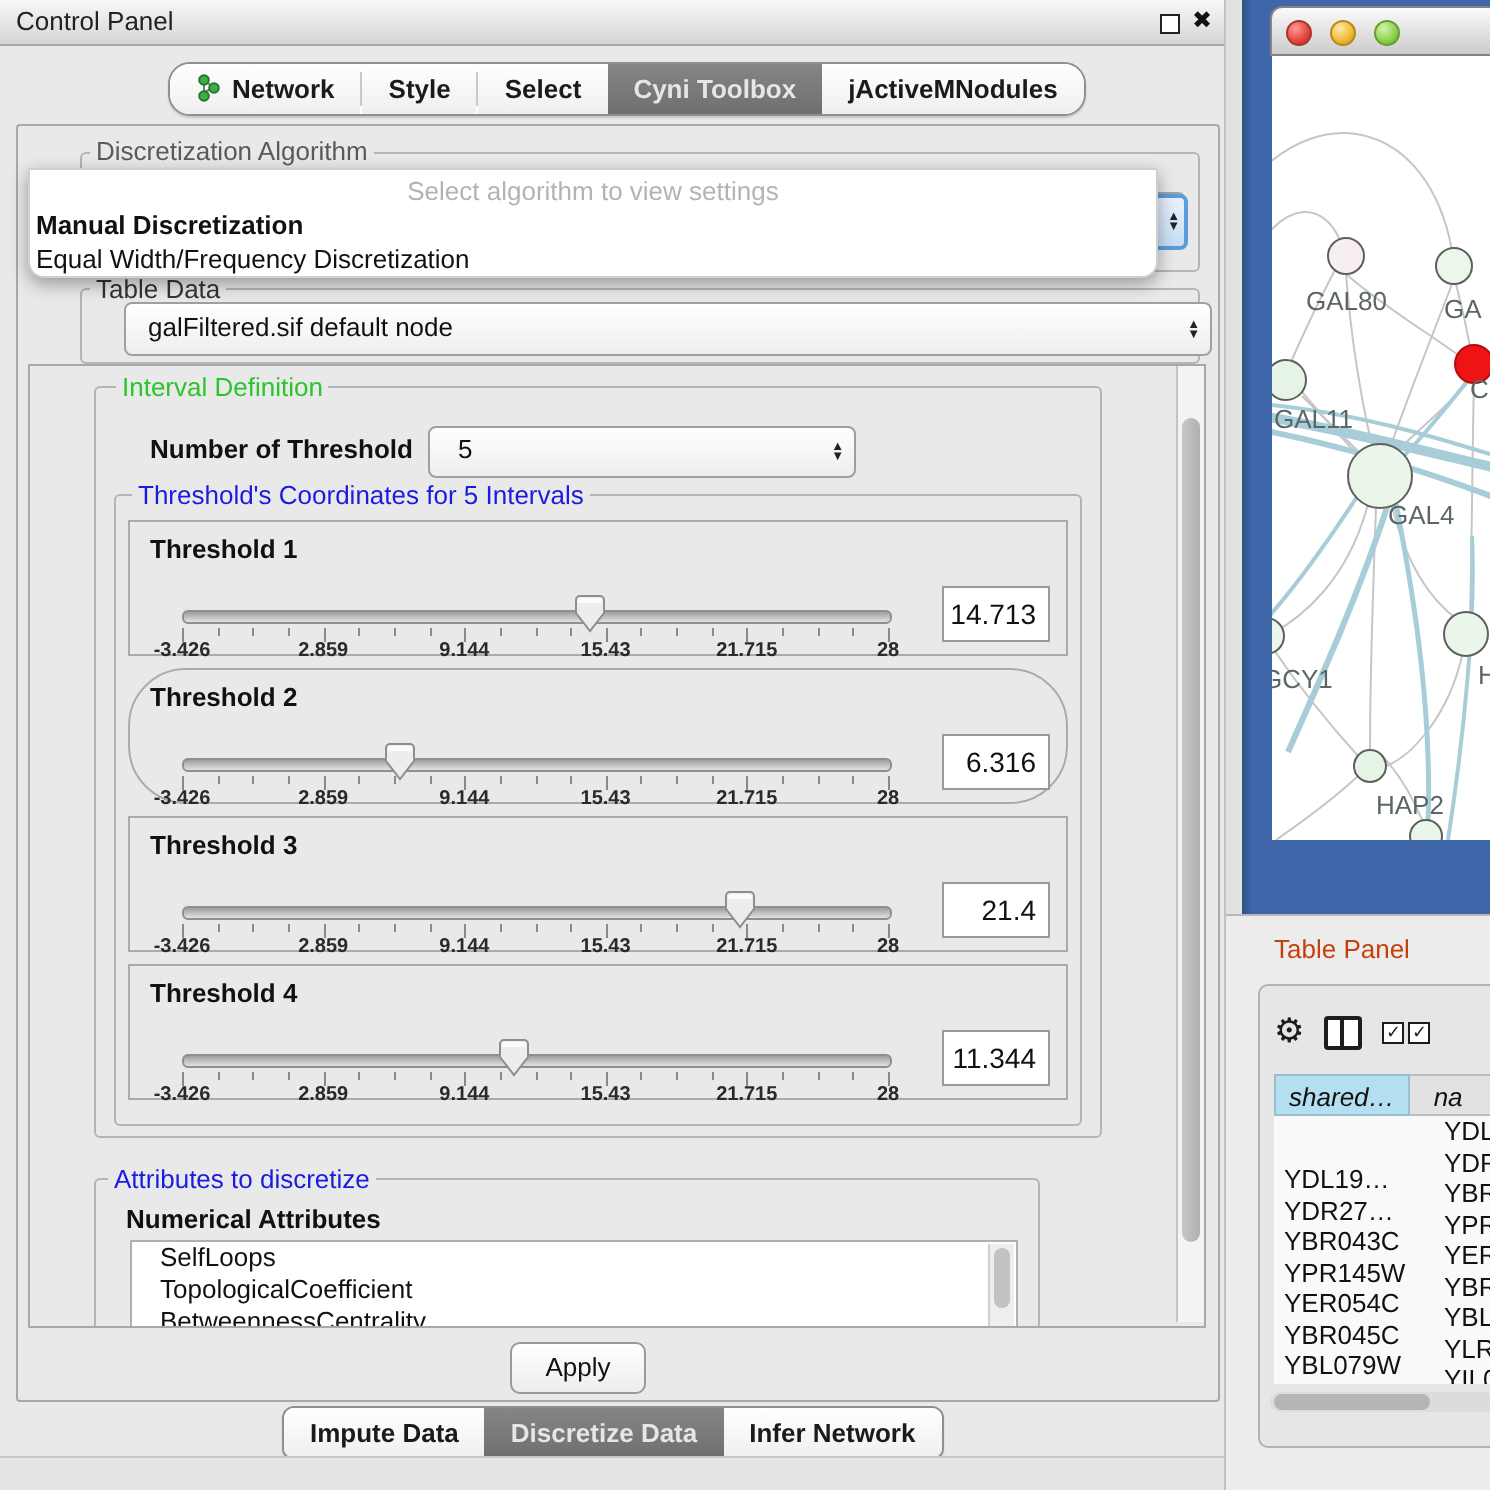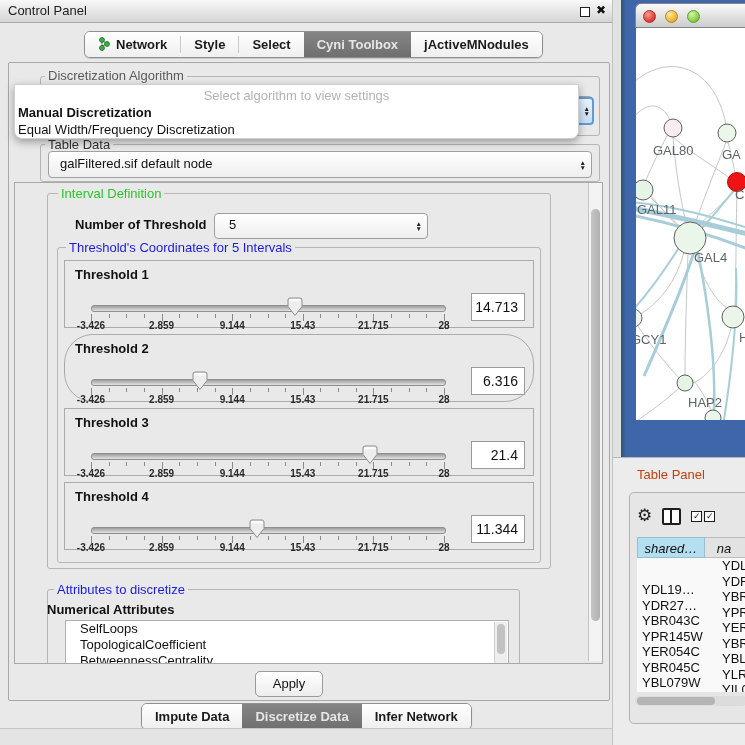--- a/index.html
+++ b/index.html
@@ -12,21 +12,21 @@
   #cp-titlebar{left:0;top:0;width:612px;height:22px;background:linear-gradient(#f8f8f8,#d5d5d5);border-bottom:1px solid #a8a8a8;}
   #cp-title{left:8px;top:3px;font-size:13px;color:#222;}
   #float-icon{right:22px;top:7px;width:8px;height:8px;border:1.5px solid #222;background:#fff;}
   #close-icon{right:6px;top:3px;font-size:12px;font-weight:bold;color:#111;}
 
   
   .seg{display:flex;height:25px;border:1px solid #8f8f8f;border-radius:6px;overflow:hidden;background:#fcfcfc;box-shadow:0 1px 1px rgba(0,0,0,.15);}
   .seg-tab{display:flex;align-items:center;gap:5px;padding:0 13px;font-size:13px;font-weight:bold;color:#1a1a1a;background:linear-gradient(#ffffff,#efefef);white-space:nowrap;}
   .seg-tab.selected{background:linear-gradient(#858585,#6f6f6f);color:#e6e6e6;}
   .seg-sep{width:1px;background:#c9c9c9;margin:4px 0;}
-  #top-tabs{left:84px;top:31px;}
+  #top-tabs{left:84px;top:31px;border-radius:11px;}
   #bottom-tabs{left:141px;top:703px;}
 
   #outer-box{left:8px;top:62px;width:600px;height:637px;border:1px solid #a8a8a8;border-radius:2px;}
 
   
   .group{border:1px solid #b5b5b5;border-radius:3px;}
   .group-title{position:absolute;background:#e9e9e9;padding:0 3px;font-size:13px;}
   .t-green{color:#2bc52b;}
   .t-blue{color:#1a1ae0;}
   .t-gray{color:#5a5a5a;}
@@ -41,21 +41,21 @@
 
   
   #algo-popup{left:14px;top:84px;width:563px;height:53px;background:#fff;border:1px solid #cfcfcf;border-radius:1px 1px 8px 8px;box-shadow:0 3px 9px rgba(0,0,0,.35);z-index:6;}
   .popup-placeholder{text-align:center;color:#b3b3b3;font-size:13px;padding-top:3px;height:16px;}
   .popup-option{font-size:13px;padding:1px 3px;color:#111;}
   .popup-option.bold{font-weight:bold;}
 
   
   #tabledata-group{left:40px;top:144px;width:558px;height:36px;}
   #tabledata-label{left:45px;top:137px;color:#333;}
-  #tabledata-combo{left:48px;top:151px;width:542px;height:25px;border:1px solid #a0a0a0;border-radius:4px;background:linear-gradient(#ffffff,#eeeeee);}
+  #tabledata-combo{left:62px;top:151px;width:542px;height:25px;border:1px solid #a0a0a0;border-radius:4px;background:linear-gradient(#ffffff,#eeeeee);}
   .combo-text{position:absolute;left:11px;top:4px;font-size:13px;color:#111;}
 
   
   #scrollpane{left:14px;top:182px;width:587px;height:480px;border:1px solid #a8a8a8;overflow:hidden;background:#e9e9e9;}
   #sp-scrollbar{right:0;top:0;width:13px;height:478px;background:#f3f3f3;border-left:1px solid #c4c4c4;}
   #sp-thumb{left:2px;top:26px;width:9px;height:412px;background:linear-gradient(90deg,#c6c6c6,#b0b0b0);border-radius:5px;}
 
   #interval-group{left:32px;top:10px;width:502px;height:374px;}  
   #nint-label{left:60px;top:34px;font-weight:bold;}
   #nint-combo{left:199px;top:30px;width:212px;height:24px;border:1px solid #9f9f9f;border-radius:4px;background:linear-gradient(#ffffff,#eeeeee);}
@@ -67,21 +67,21 @@
   .track{position:absolute;left:0;top:4px;width:353px;height:5px;border:1px solid #8f8f8f;border-radius:3px;background:linear-gradient(#9e9e9e,#e2e2e2);}
   .thumb{position:absolute;top:-4px;transform:translateX(-50%);}
   .ticks{position:absolute;left:0;top:13px;width:353px;height:8px;}
   .tick{position:absolute;top:0;width:1px;background:#8a8a8a;}
   .tick-labels{position:absolute;left:0;top:19px;width:353px;height:12px;}
   .tick-label{position:absolute;transform:translateX(-50%);font-size:10px;font-weight:bold;color:#2a2a2a;white-space:nowrap;}
   .value-box{position:absolute;right:8px;top:32px;width:54px;height:28px;background:#fff;border:1px solid #9a9a9a;
     font-size:14px;text-align:right;padding:5px 6px 16px 0;box-sizing:border-box;}
 
   #attr-group{left:32px;top:406px;width:471px;height:90px;}
-  #attr-sub{left:32px;top:419px;font-weight:bold;}
+  #attr-sub{left:48px;top:419px;font-weight:bold;}
   #attr-list{left:50px;top:437px;width:442px;height:43px;background:#fff;border:1px solid #b0b0b0;overflow:hidden;}
   .list-item{font-size:13px;padding:1px 16px 1px 14px;line-height:14px;}
   #attr-scrollbar{position:absolute;right:1px;top:1px;width:12px;height:41px;background:#eeeeee;border-left:1px solid #d0d0d0;}
   #attr-thumb{position:absolute;left:2px;top:2px;width:8px;height:30px;background:#c2c2c2;border-radius:4px;}
 
   #apply-btn{left:255px;top:671px;width:66px;height:24px;background:linear-gradient(#ffffff,#ededed);
     border:1px solid #9a9a9a;border-radius:5px;text-align:center;line-height:23px;font-size:13px;}
   #cp-bottom-line{left:0;top:728px;width:612px;height:1px;background:#c6c6c6;}
   #cp-bottom{left:0;top:729px;width:612px;height:16px;background:#e4e4e4;}
 

